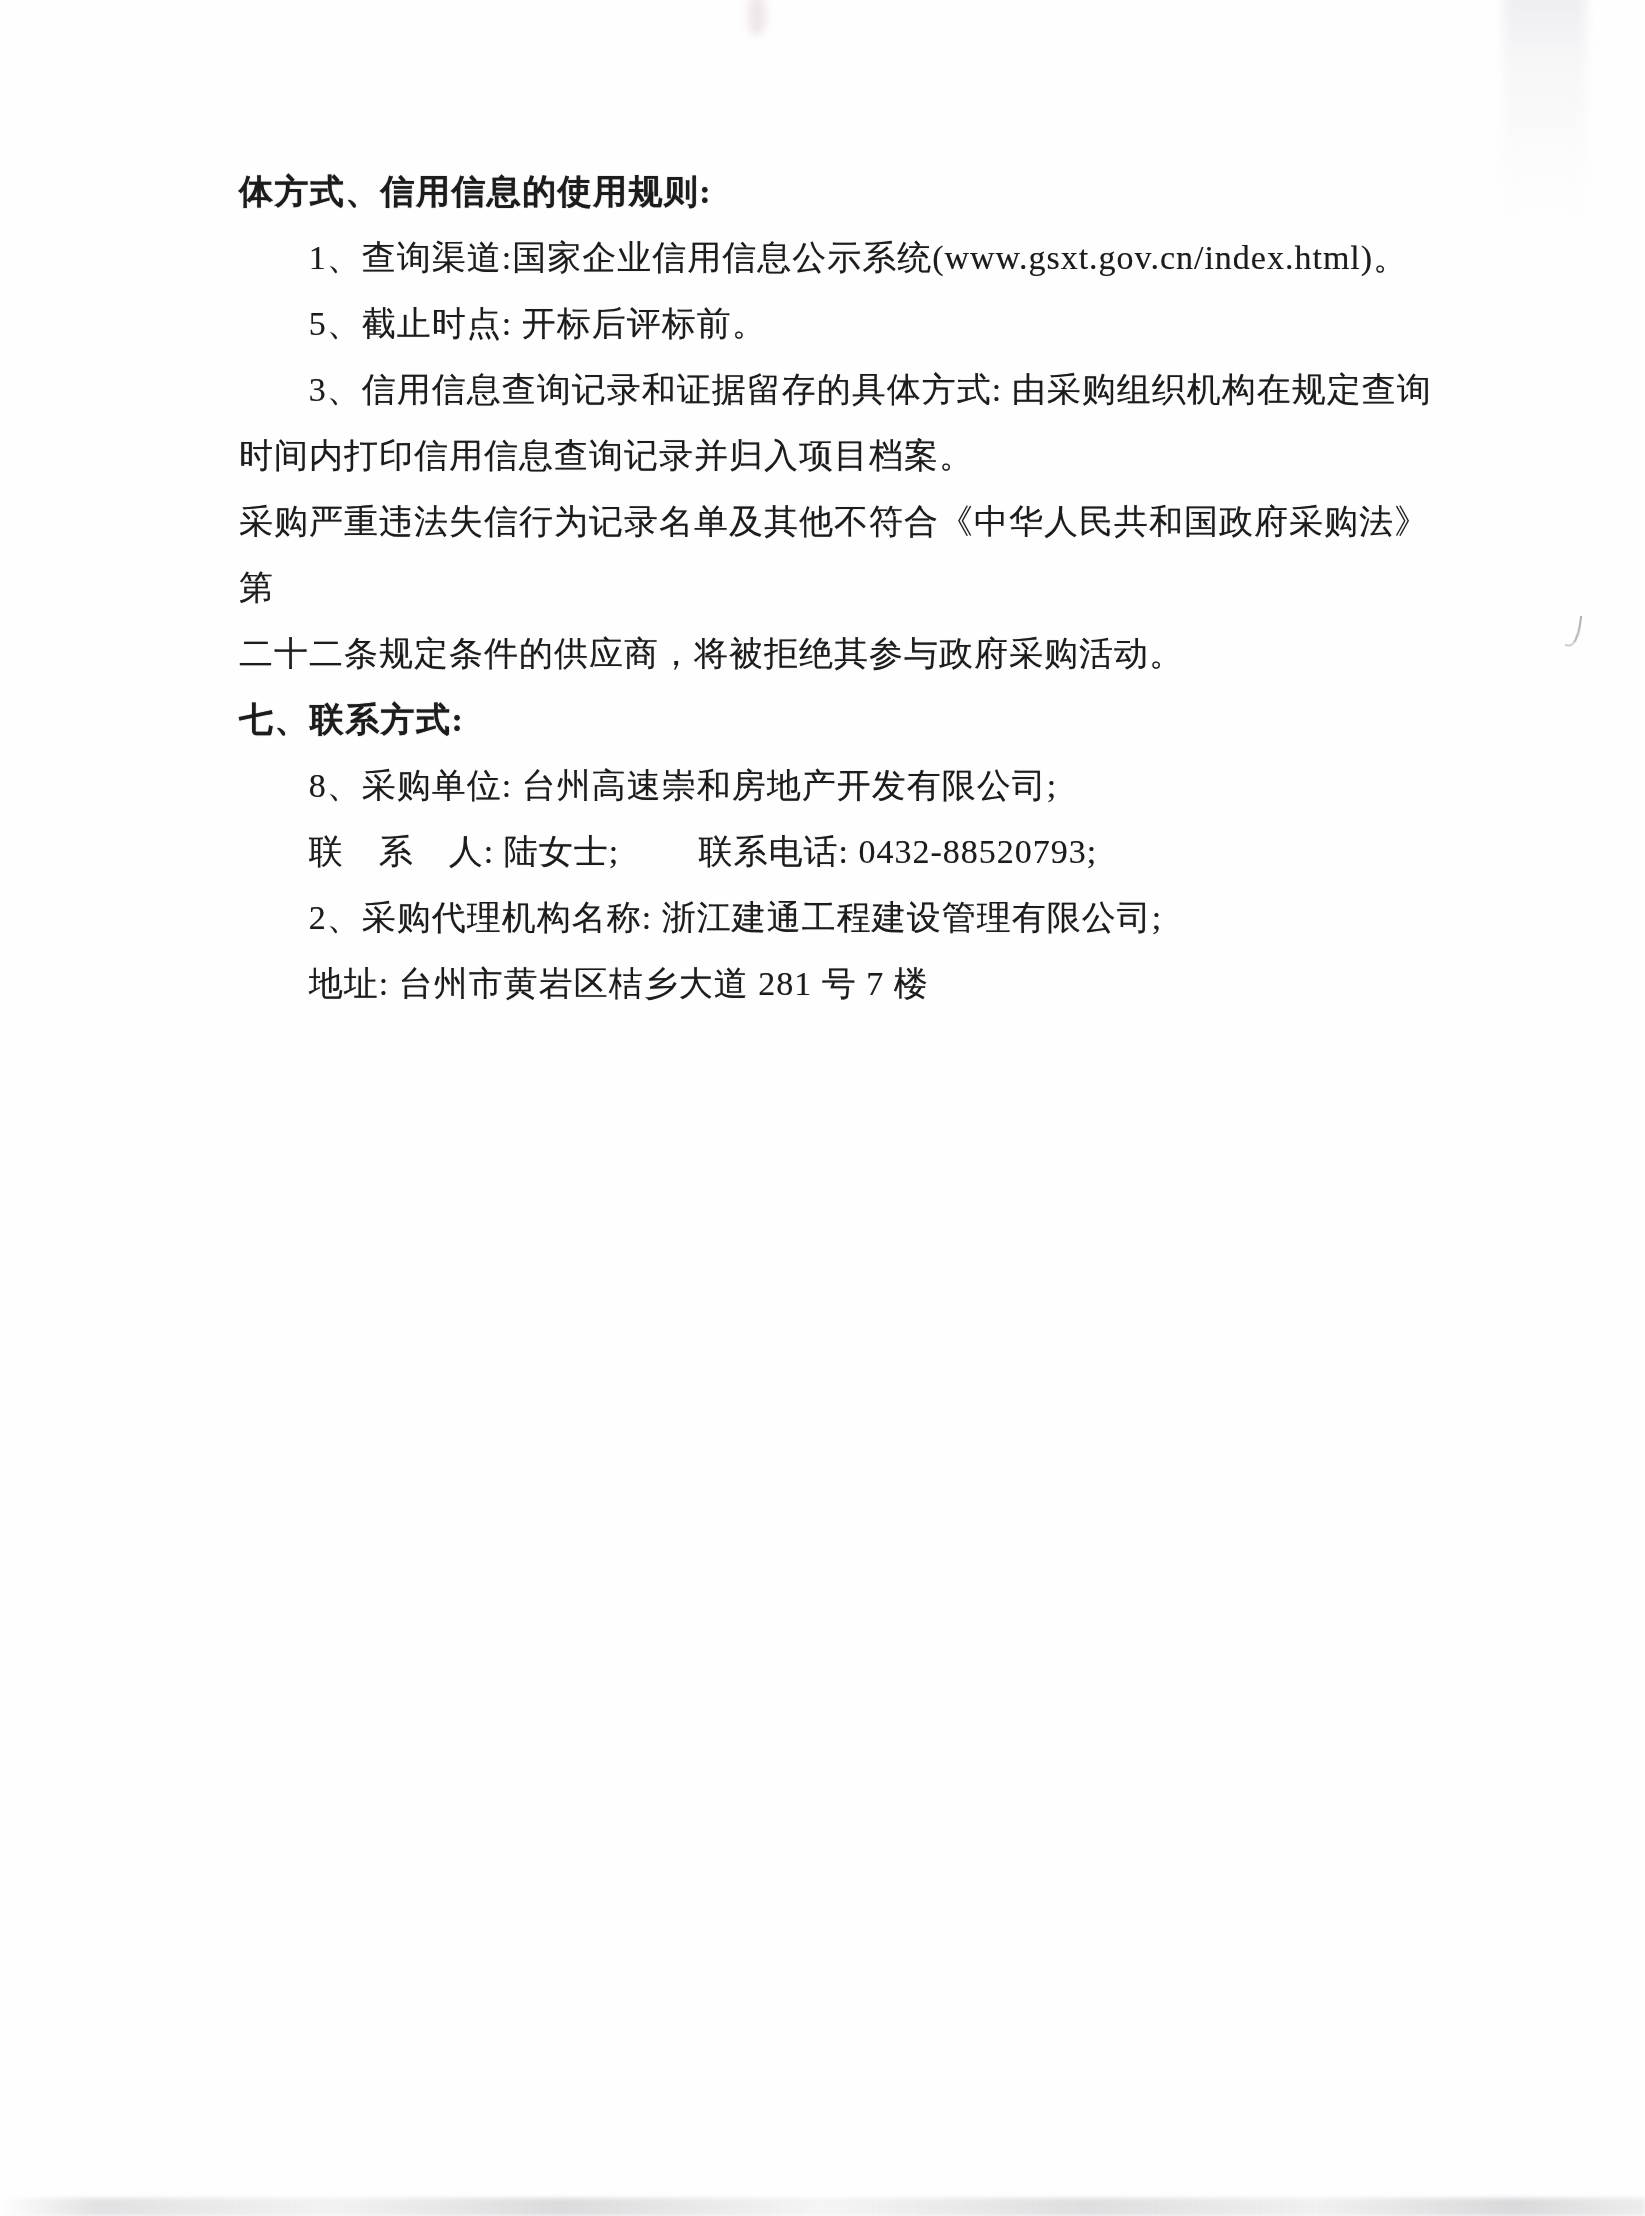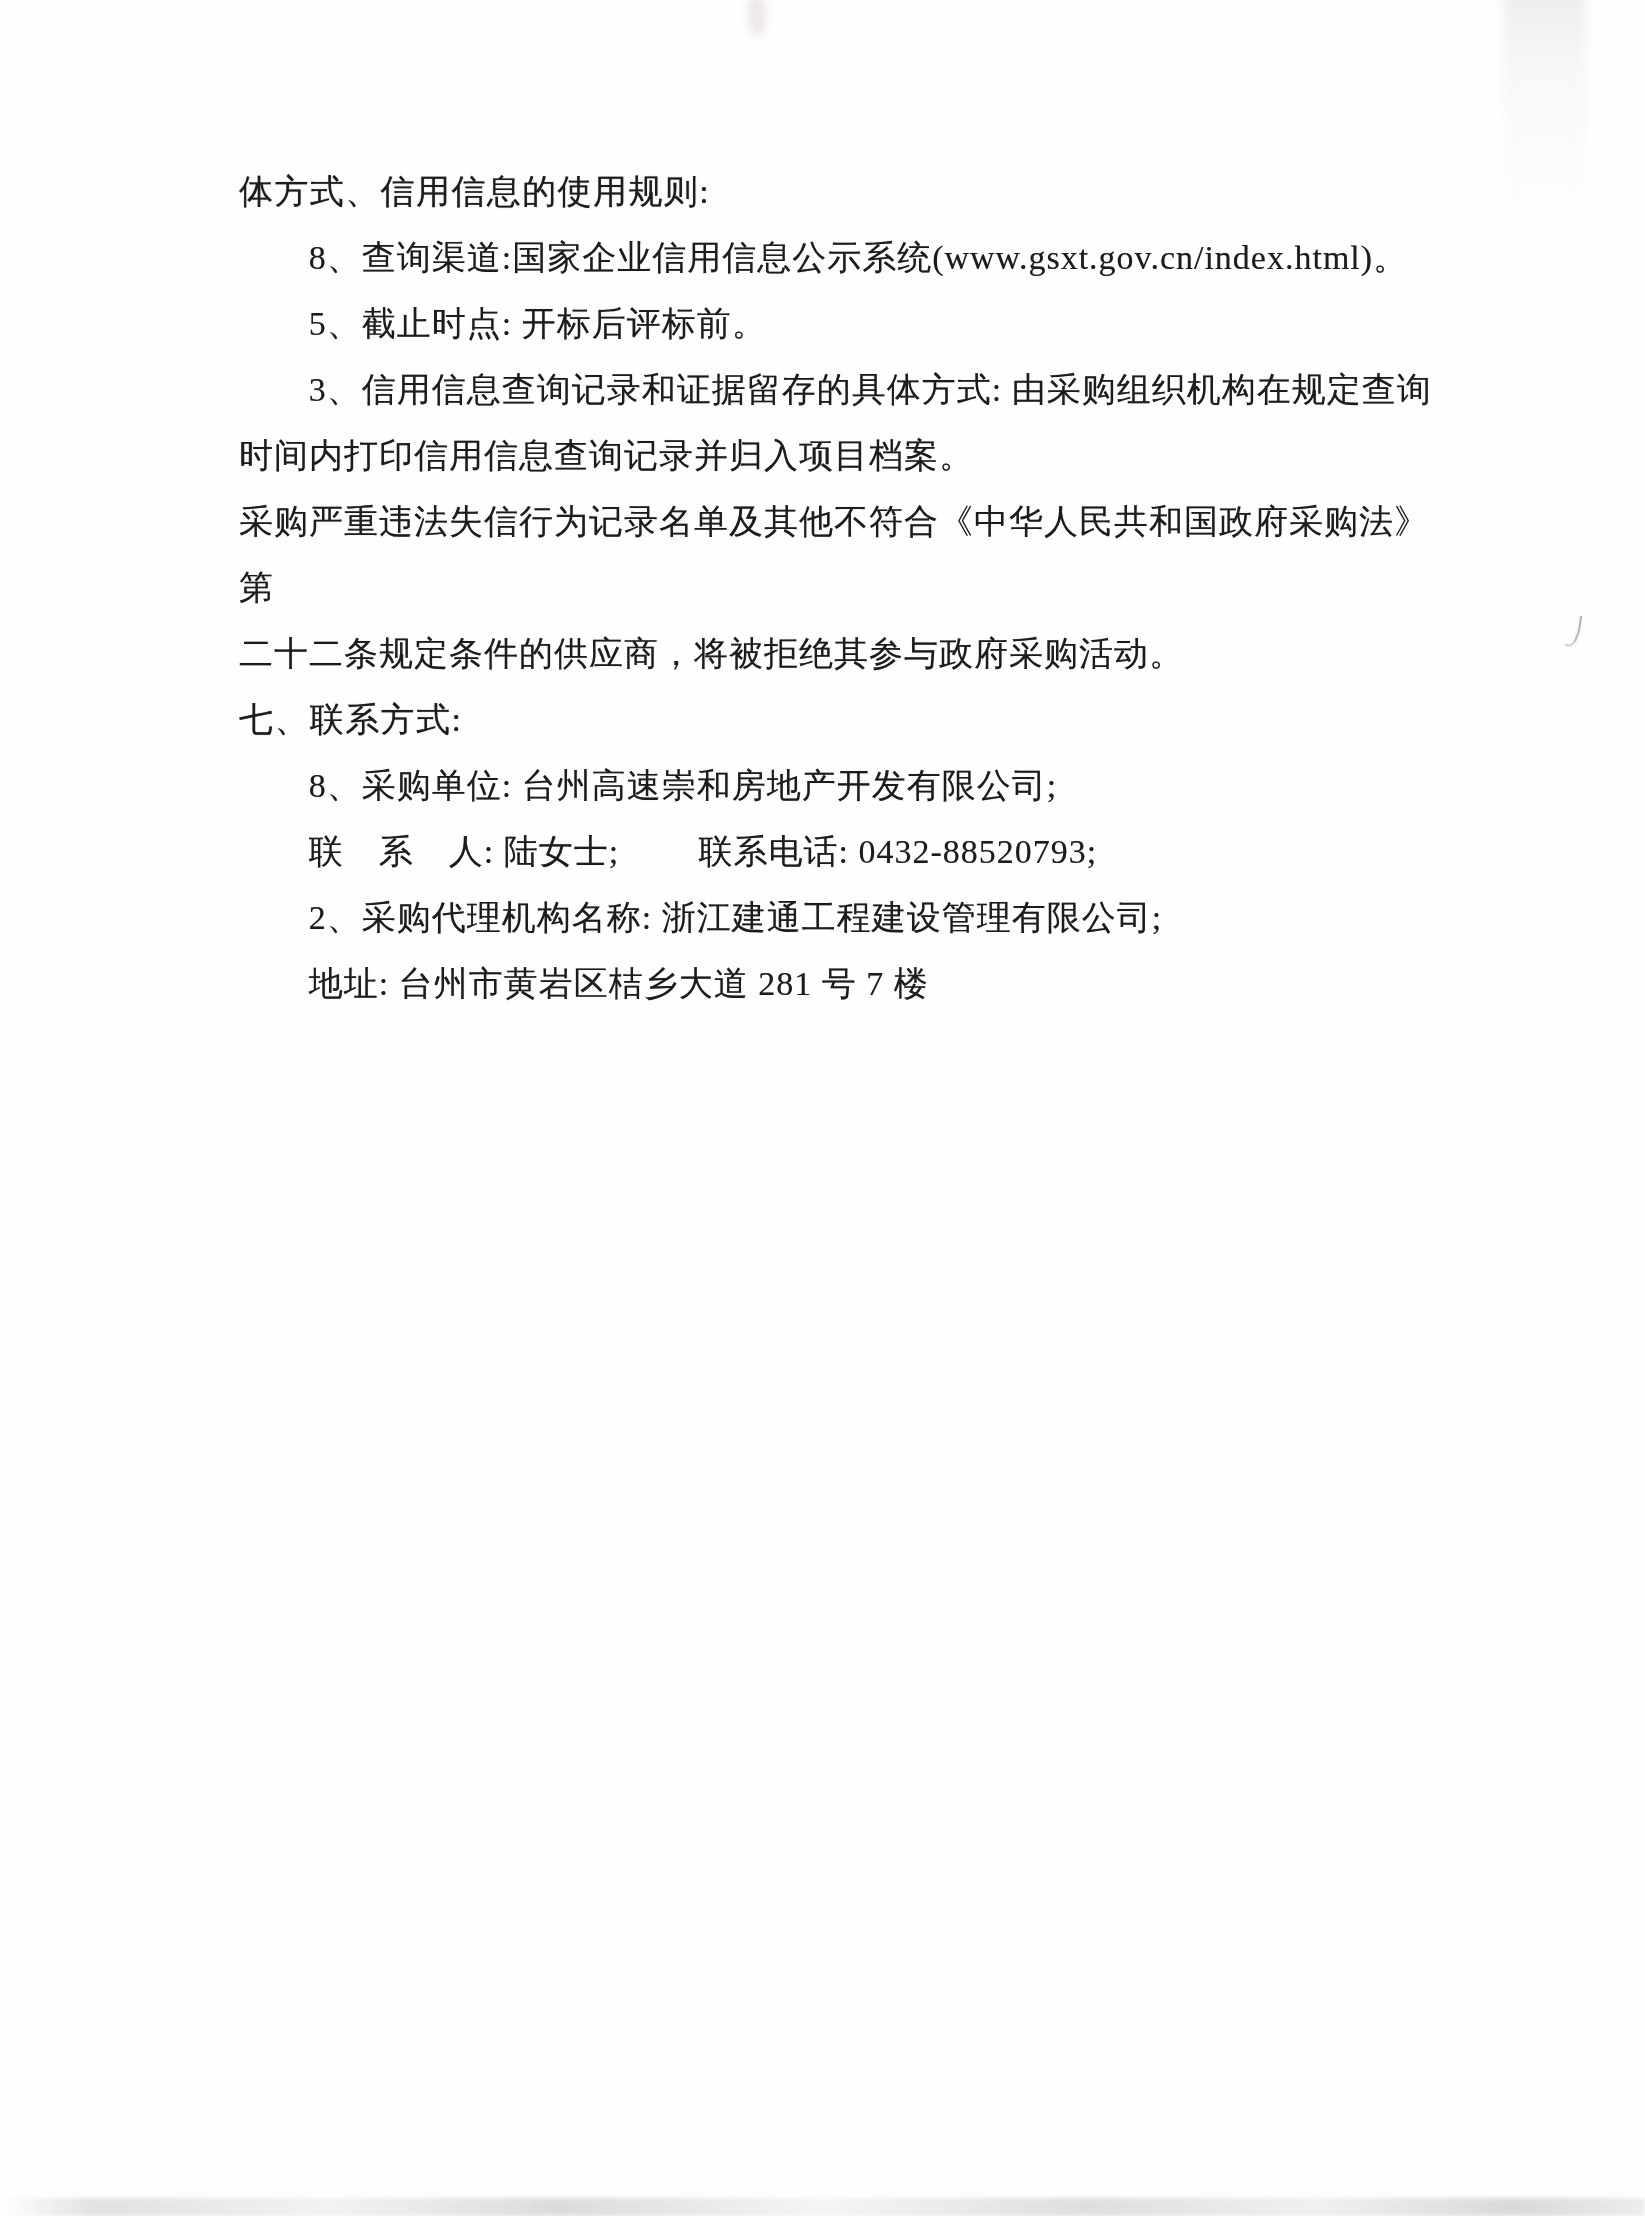--- a/index.html
+++ b/index.html
@@ -26,21 +26,21 @@
   .line {
     margin: 0;
     padding: 0;
     font-size: 34px;
     line-height: 66px;
     letter-spacing: 1px;
     white-space: pre-wrap;
     text-shadow: 0 0 0.7px rgba(20,20,20,0.45);
   }
   .line.bold {
-    font-weight: 400;
+    font-weight: 700;
     letter-spacing: 1.4px;
     text-shadow: 0 0 1px rgba(10,10,10,0.6);
   }
   .line.indent {
     text-indent: 2.05em;
   }
   
   .smudge-top-center {
     position: absolute;
     left: 748px; top: -5.5px;
@@ -93,21 +93,21 @@
 
 <div class="page">
 
   <div class="smudge-top-center"></div>
   <div class="smudge-top-right"></div>
   <div class="mark-right"></div>
   <div class="edge-bottom"></div>
 
   <div class="content">
     <p class="line bold">体方式、信用信息的使用规则:</p>
-    <p class="line indent">8、查询渠道:国家企业信用信息公示系统(www.gsxt.gov.cn/index.html)。</p>
+    <p class="line indent">1、查询渠道:国家企业信用信息公示系统(www.gsxt.gov.cn/index.html)。</p>
     <p class="line indent">5、截止时点: 开标后评标前。</p>
     <p class="line indent">3、信用信息查询记录和证据留存的具体方式: 由采购组织机构在规定查询</p>
     <p class="line">时间内打印信用信息查询记录并归入项目档案。</p>
     <p class="line">采购严重违法失信行为记录名单及其他不符合《中华人民共和国政府采购法》第</p>
     <p class="line">二十二条规定条件的供应商，将被拒绝其参与政府采购活动。</p>
     <p class="line bold">七、联系方式:</p>
     <p class="line indent">8、采购单位: 台州高速崇和房地产开发有限公司;</p>
     <p class="line indent">联　系　人: 陆女士;　　 联系电话: 0432-88520793;</p>
     <p class="line indent">2、采购代理机构名称: 浙江建通工程建设管理有限公司;</p>
     <p class="line indent">地址: 台州市黄岩区桔乡大道 281 号 7 楼</p>

